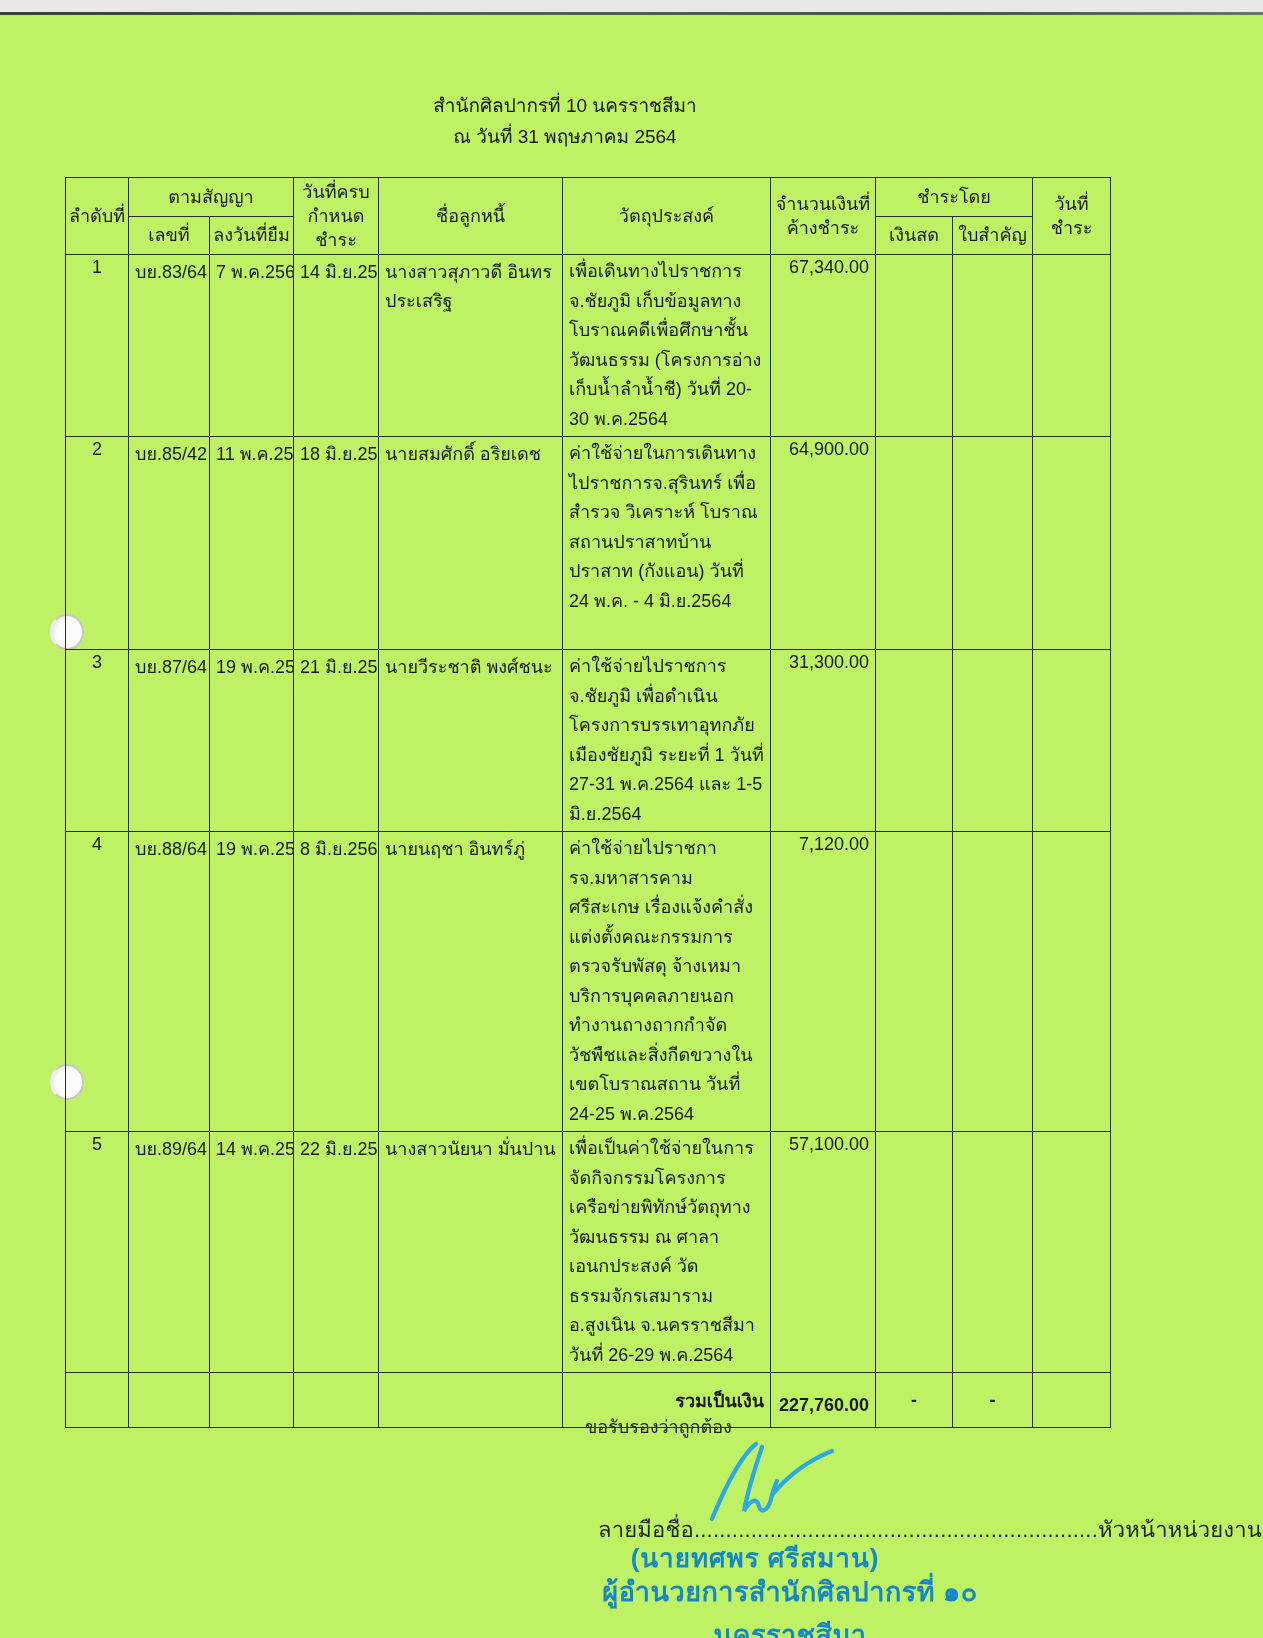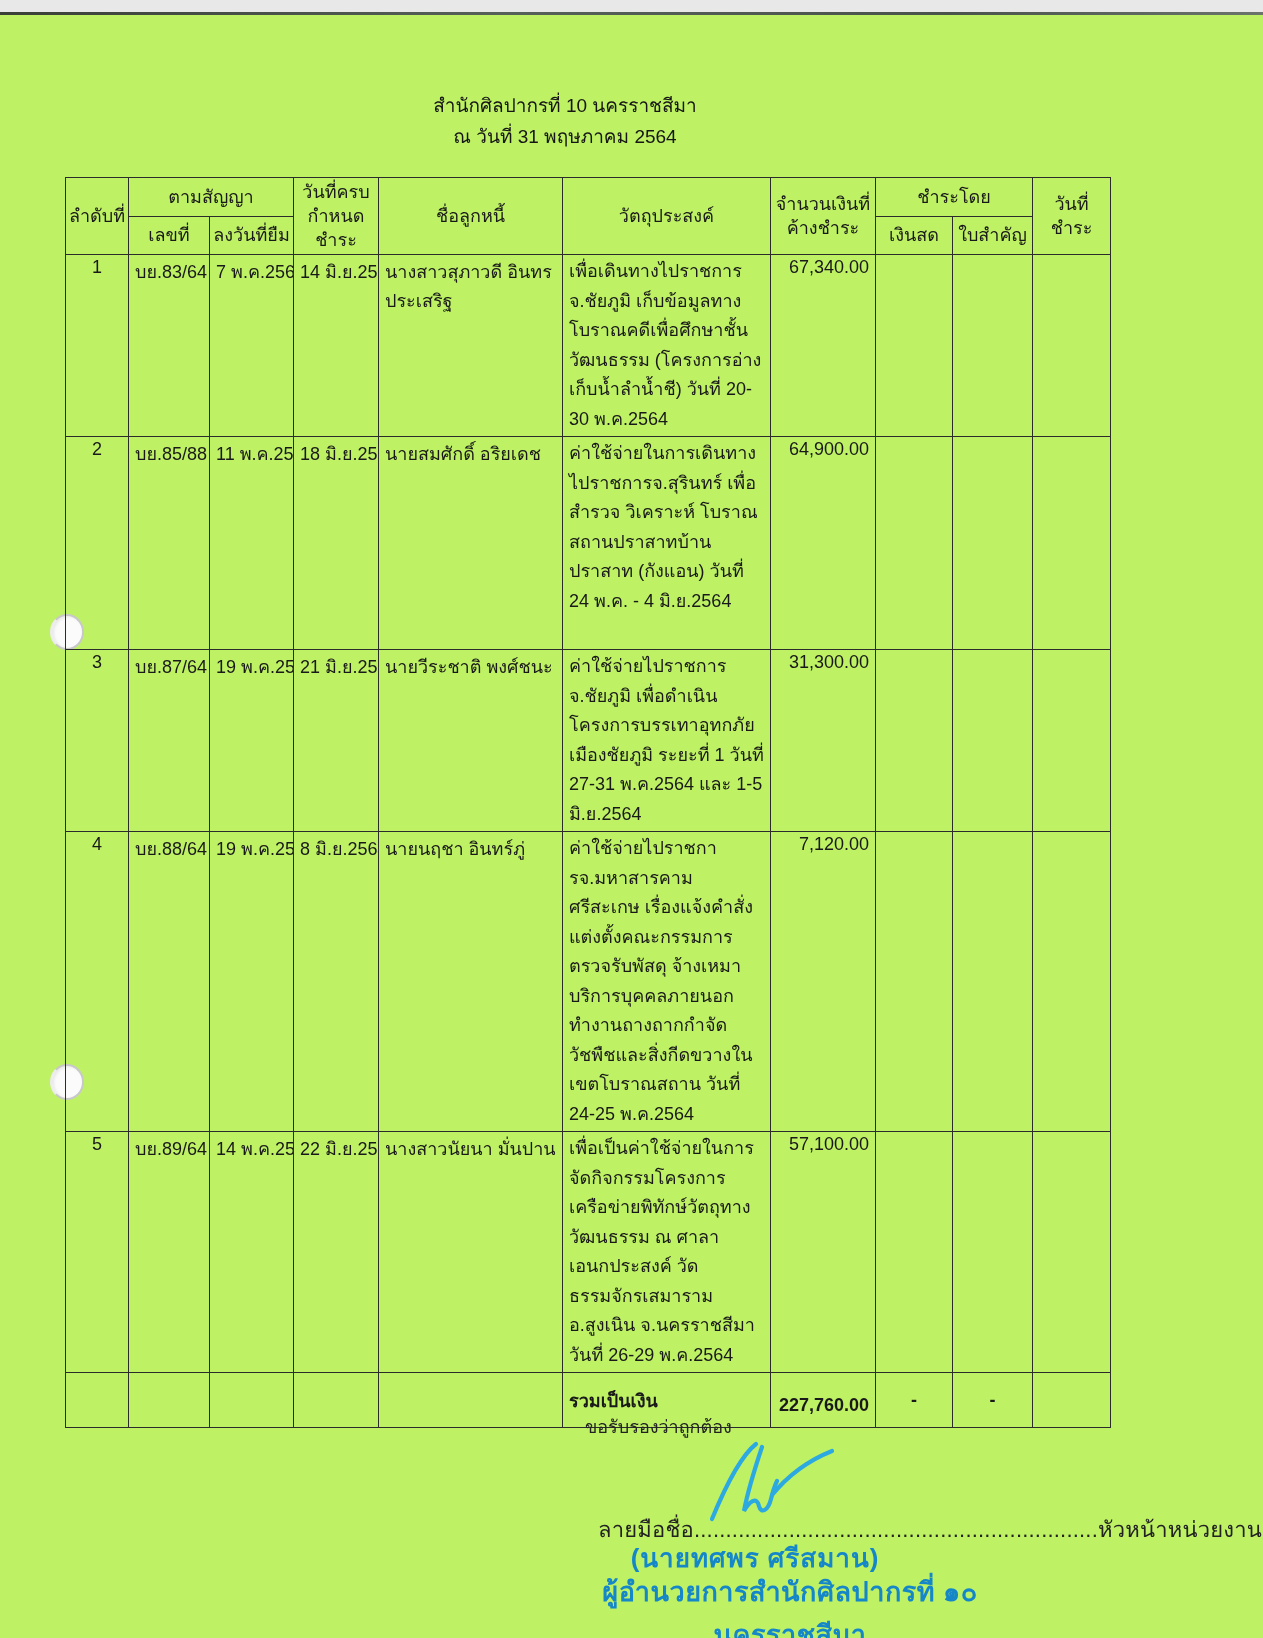--- a/index.html
+++ b/index.html
@@ -46,21 +46,21 @@
     text-align:center;vertical-align:middle;
     white-space:pre-line;line-height:24px;
     padding:2px 2px;
   }
   td.c{text-align:center;}
   td.num{text-align:right;padding-right:14px;padding-top:5px;}
   td.purpose{line-height:29.5px;padding:4px 7px;}
   td.debtor{padding:5px 7px;}
   td.dt{text-align:center;padding-top:5px;white-space:nowrap;}
   tr.total-row td{vertical-align:middle;font-weight:bold;}
-  tr.total-row td.tlabel{text-align:left;}
+  tr.total-row td.tlabel{text-align:right;}
   tr.total-row td.dash{text-align:center;font-weight:bold;}
   .footer-certify{
     position:absolute;left:585px;top:1400px;width:350px;
     text-align:left;font-size:18px;color:#222;
   }
   .signature{
     position:absolute;left:700px;top:1425px;width:170px;height:90px;
   }
   .sig-line{
     position:absolute;left:598px;top:1500px;width:520px;
@@ -134,21 +134,21 @@
         <td class="dt">14 มิ.ย.2564</td>
         <td class="debtor">นางสาวสุภาวดี อินทรประเสริฐ</td>
         <td class="purpose">เพื่อเดินทางไปราชการ จ.ชัยภูมิ เก็บข้อมูลทางโบราณคดีเพื่อศึกษาชั้นวัฒนธรรม (โครงการอ่างเก็บน้ำลำน้ำชี) วันที่ 20-30 พ.ค.2564</td>
         <td class="num">67,340.00</td>
         <td></td>
         <td></td>
         <td></td>
       </tr>
       <tr style="height:213px;">
         <td class="c dt">2</td>
-        <td class="dt">บย.85/88</td>
+        <td class="dt">บย.85/42</td>
         <td class="dt">11 พ.ค.2564</td>
         <td class="dt">18 มิ.ย.2564</td>
         <td class="debtor">นายสมศักดิ์ อริยเดช</td>
         <td class="purpose">ค่าใช้จ่ายในการเดินทางไปราชการจ.สุรินทร์ เพื่อสำรวจ วิเคราะห์ โบราณสถานปราสาทบ้านปราสาท (กังแอน) วันที่ 24 พ.ค. - 4 มิ.ย.2564</td>
         <td class="num">64,900.00</td>
         <td></td>
         <td></td>
         <td></td>
       </tr>
       <tr style="height:180px;">

